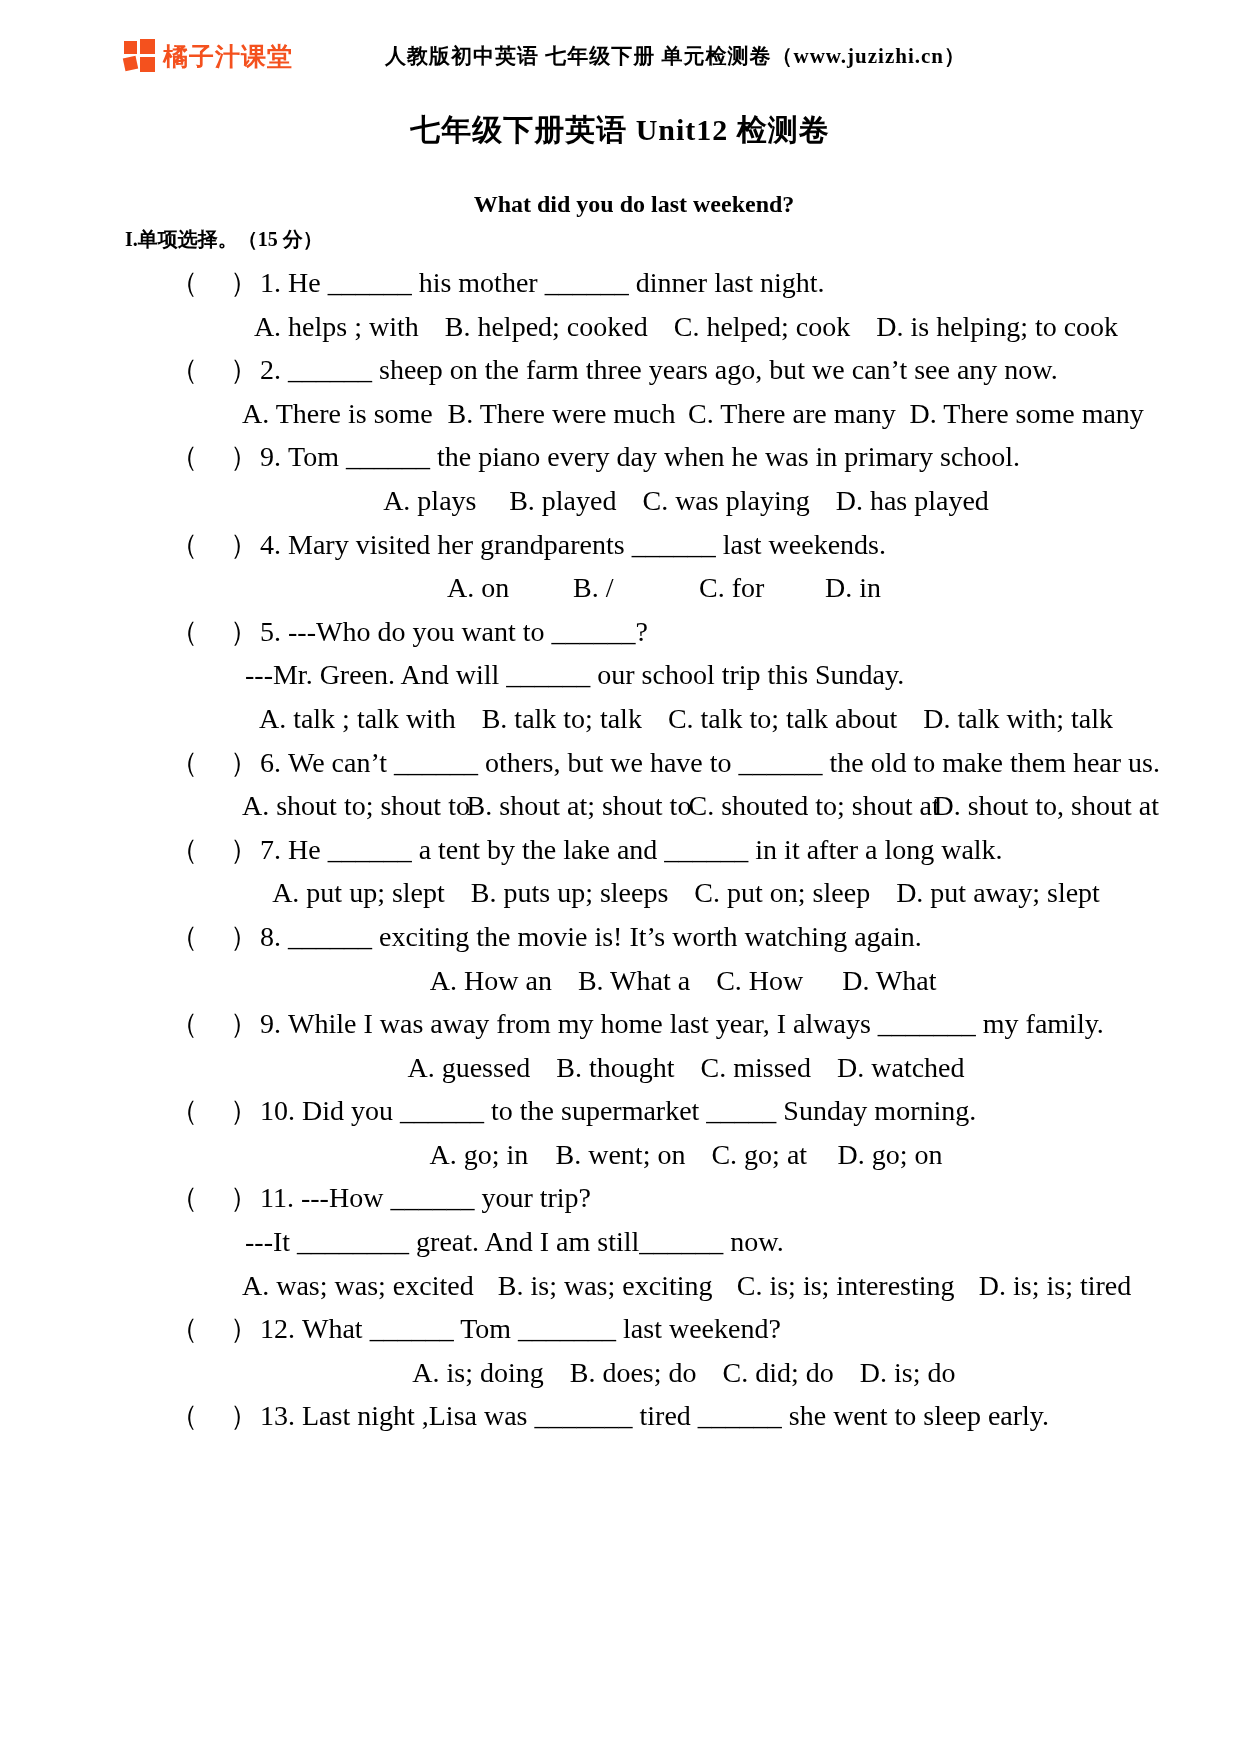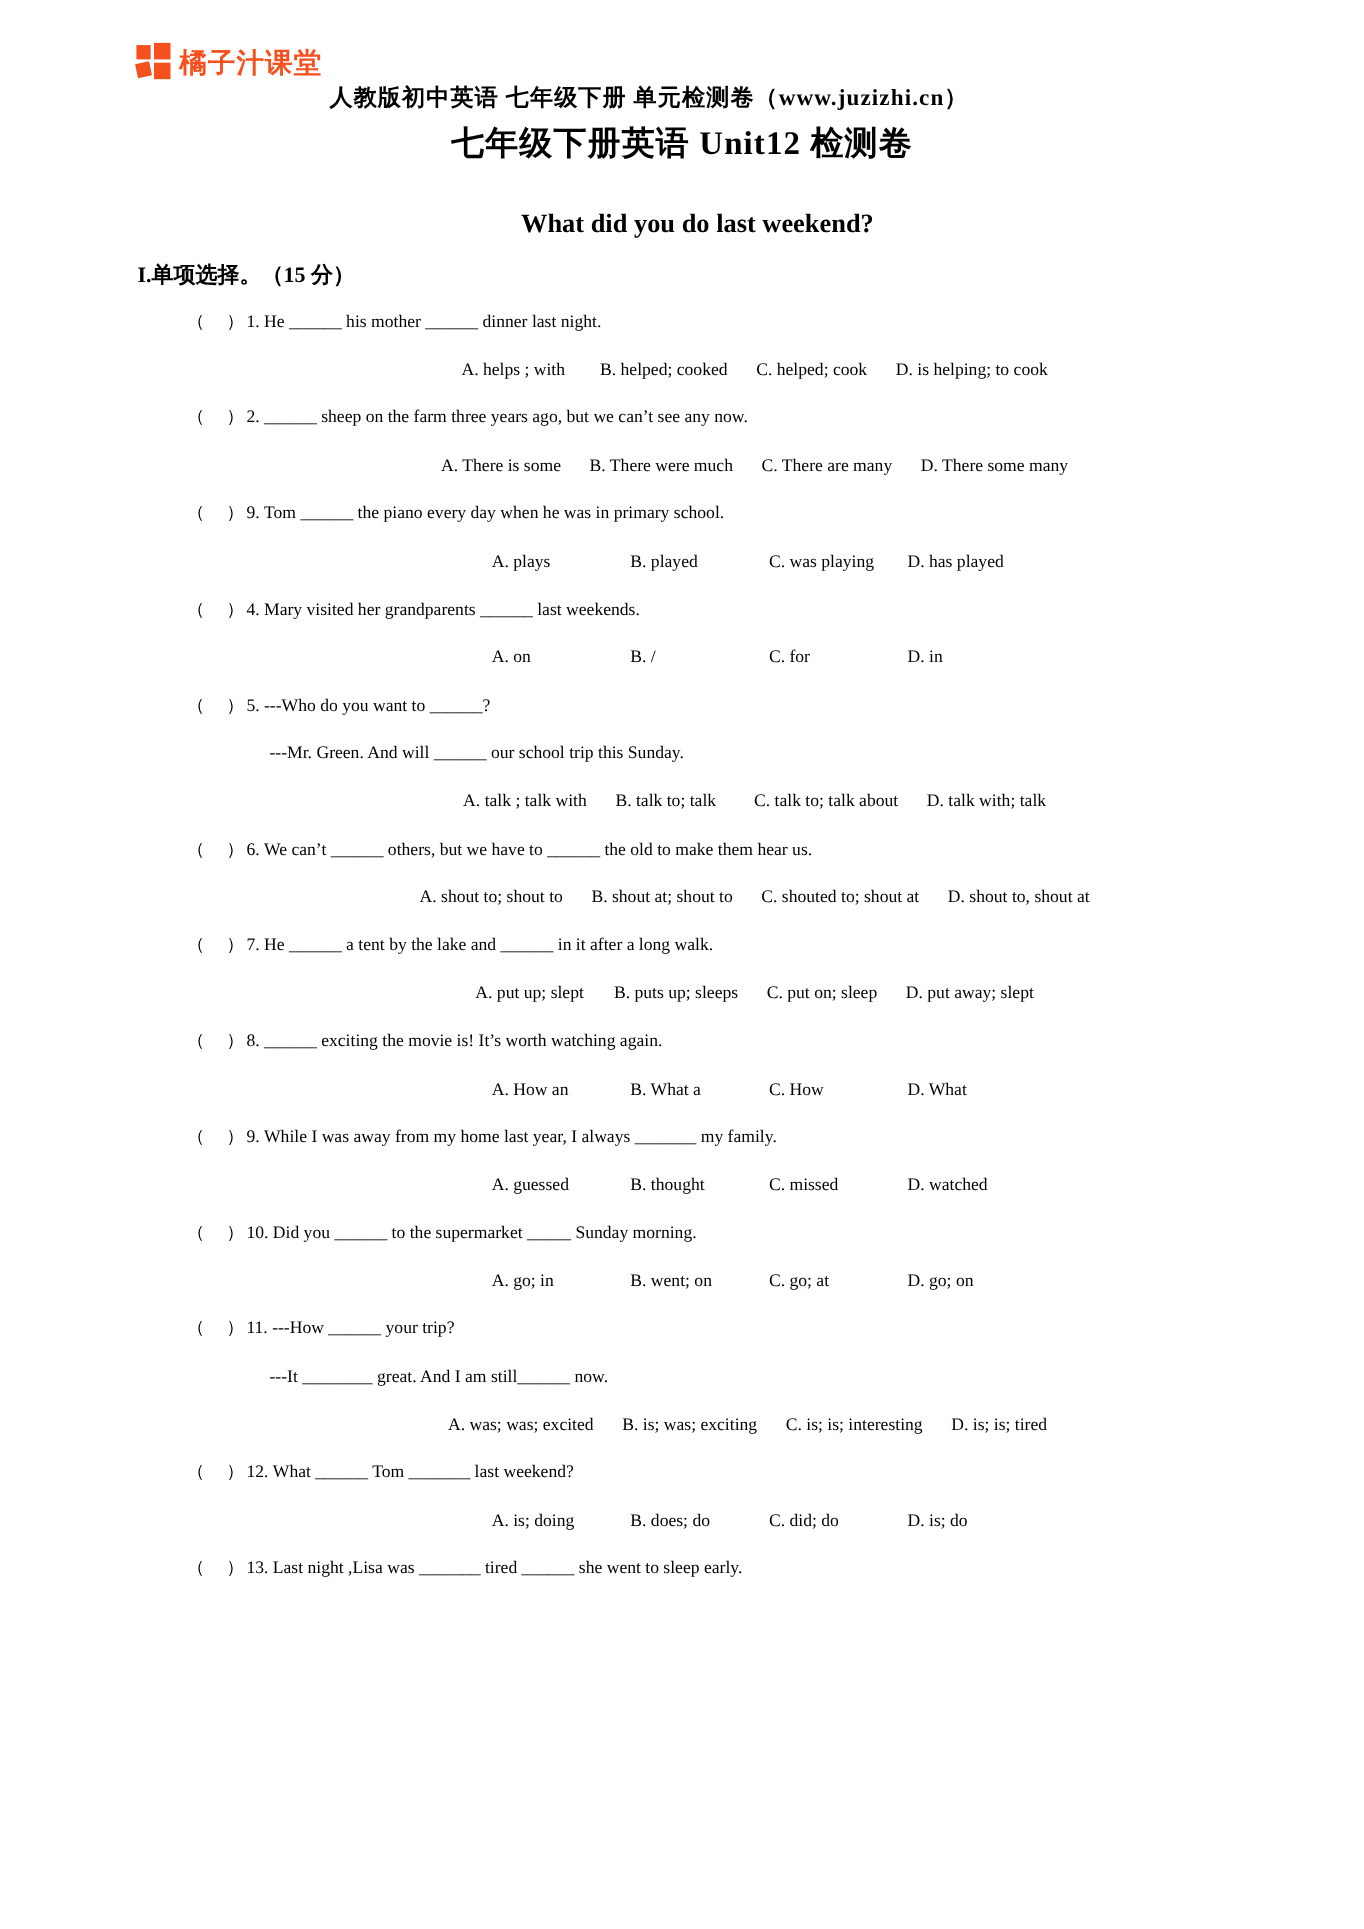--- a/index.html
+++ b/index.html
@@ -5,21 +5,21 @@
   html,body{margin:0;padding:0;}
   body{
     width:1240px;height:1754px;background:#ffffff;color:#000;
     font-family:"Liberation Serif","DejaVu Serif",serif;
     position:relative;overflow:hidden;
   }
   .page{position:absolute;inset:0;}
   
   .header{
     position:absolute;top:38px;left:122px;right:122px;
-    display:flex;flex-direction:column;
+    display:flex;align-items:center;
   }
   .logo{display:flex;align-items:center;gap:5px;}
   .logo-text{
     color:#f4511e;font-size:25px;font-weight:bold;
     font-family:"Liberation Sans","DejaVu Sans",sans-serif;
     letter-spacing:1px;
   }
   .header-title{
     flex:1;text-align:center;font-weight:bold;font-size:21px;
     letter-spacing:1px;padding-right:60px;
@@ -27,25 +27,25 @@
   
   .exam-title{
     margin-top:110px;text-align:center;
     font-size:30px;font-weight:bold;letter-spacing:1px;
   }
   .exam-subtitle{
     margin-top:40px;text-align:center;
     font-size:24px;font-weight:bold;padding-left:28px;
   }
   .section-heading{
-    margin:18px 0 8px 125px;
+    margin:8px 0 8px 125px;
     font-size:20px;font-weight:bold;
   }
   
-  .question-list{margin:0 110px 0 125px;font-size:16px;}
+  .question-list{margin:0 110px 0 125px;font-size:28px;}
   .q-line{line-height:43.6px;white-space:nowrap;}
   .q-stem{padding-left:45px;}
   .q-cont{padding-left:120px;}
   .q-prefix{letter-spacing:2px;}
   .q-options{
     padding-left:117px;line-height:43.6px;
     display:flex;gap:26px;white-space:nowrap;justify-content:center;
   }
   .q-option{min-width:100px;}
   

